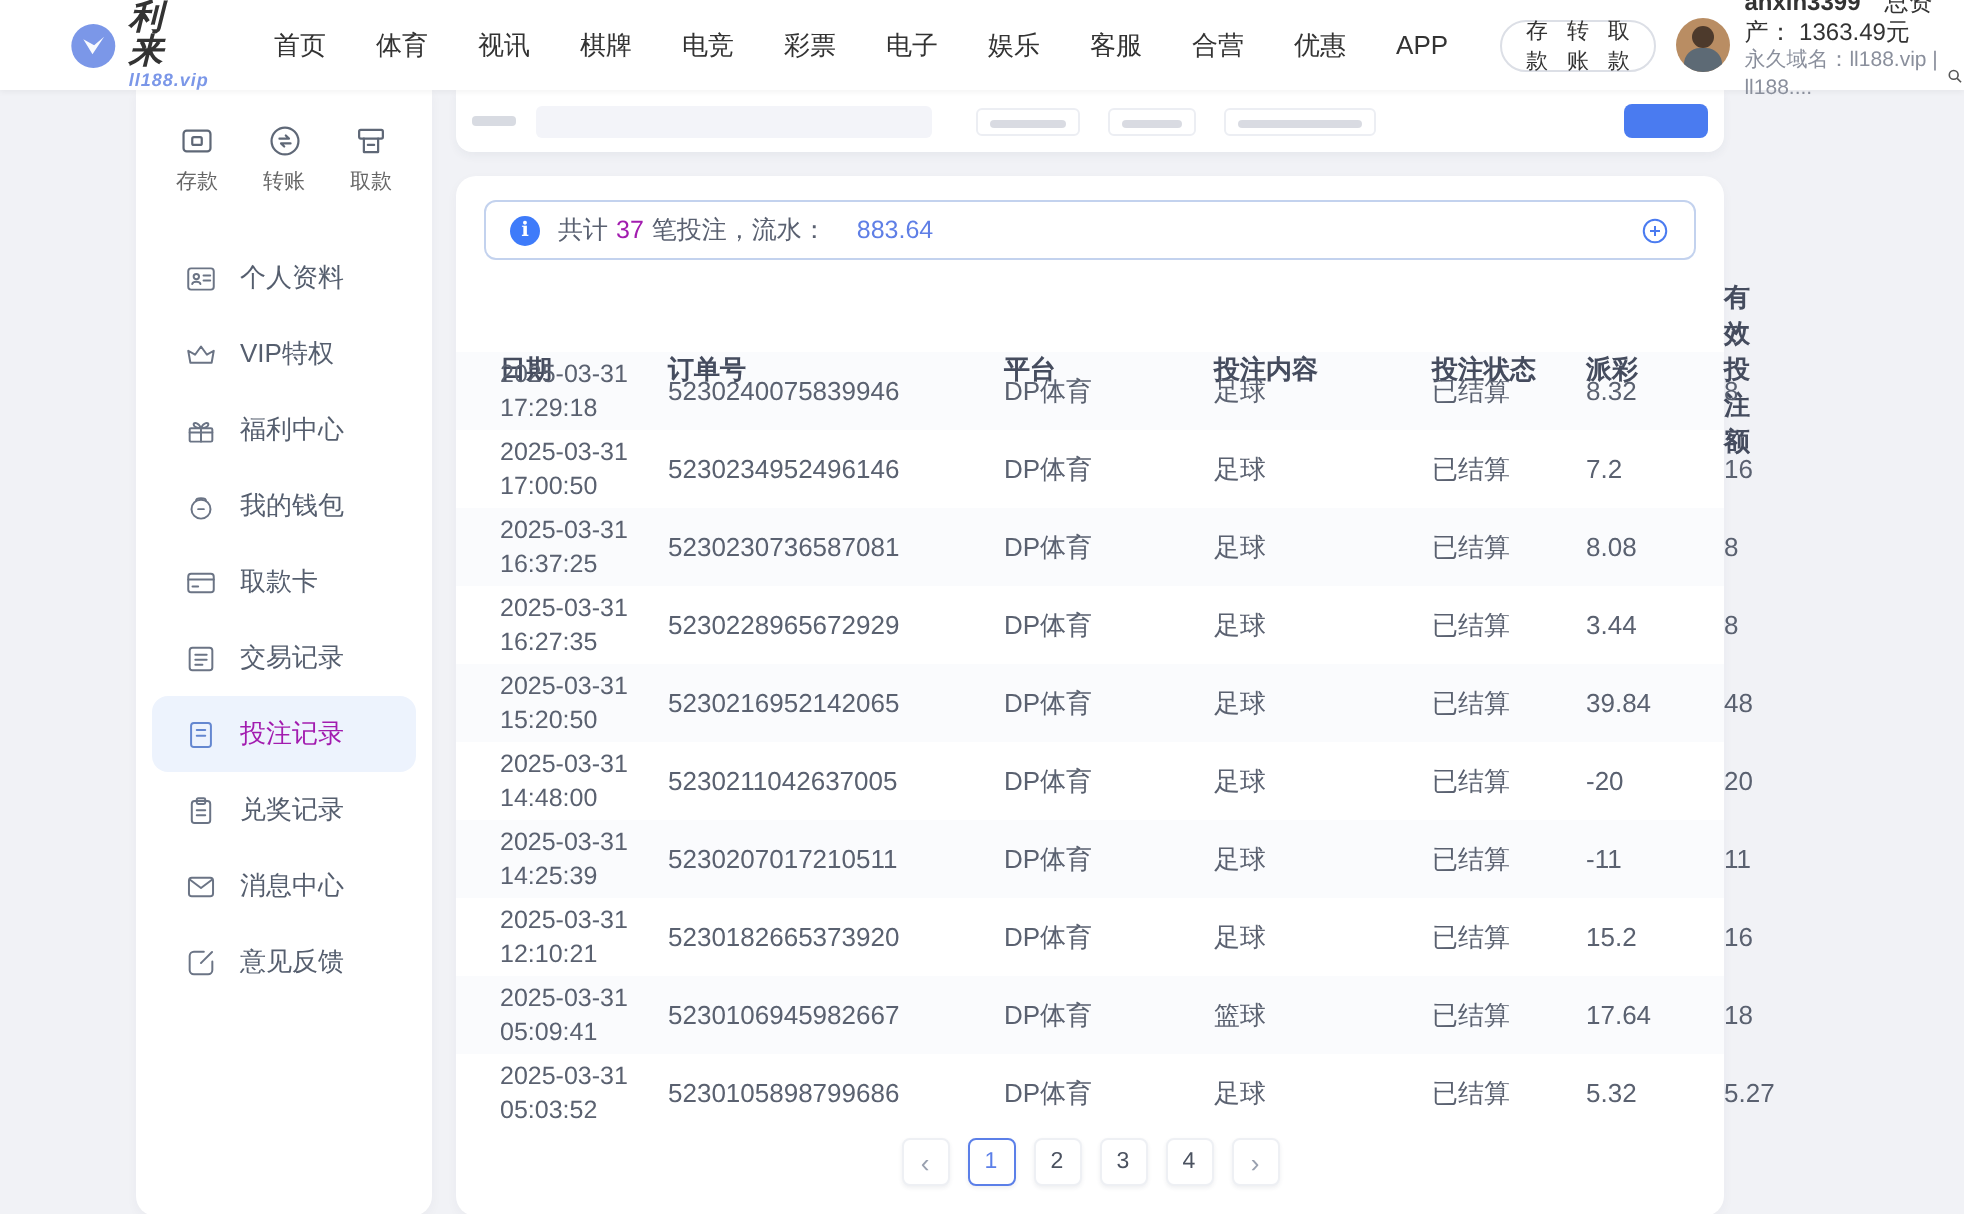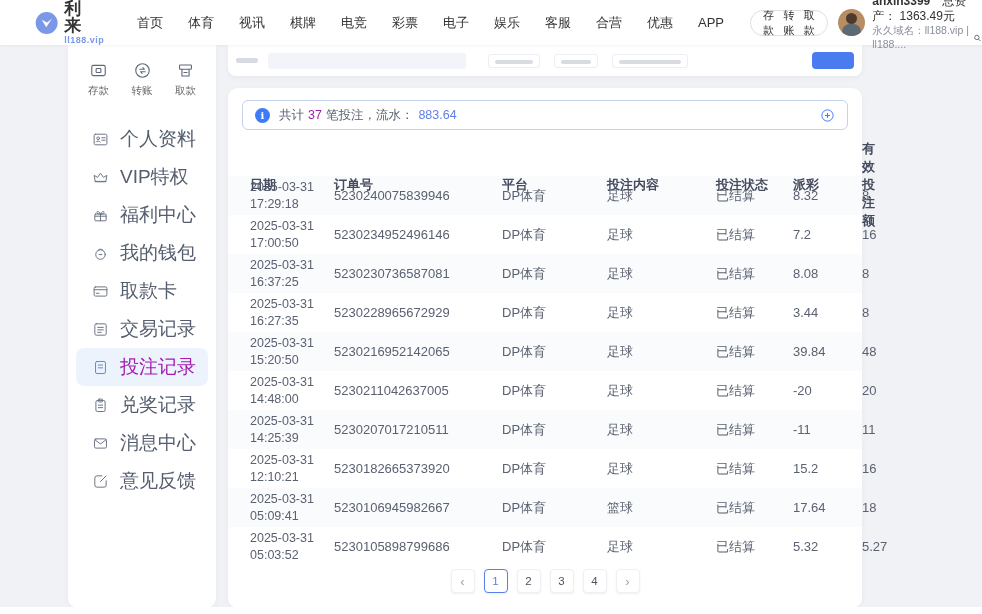--- a/index.html
+++ b/index.html
@@ -3,21 +3,21 @@
 <meta charset="utf-8">
 <style>
   * { margin:0; padding:0; box-sizing:border-box; }
   html,body { width:982px; height:614px; overflow:hidden; }
   body { font-family:"Liberation Sans","DejaVu Sans",sans-serif; background:#ffffff; color:#333; position:relative; }
 
   .page-bg { position:absolute; left:0; top:45px; width:982px; height:562px; background:#f1f2f6; }
 
   
   .topbar { position:absolute; left:0; top:0; width:982px; height:45px; background:#fff; box-shadow:0 1px 3px rgba(0,0,0,.05); display:flex; align-items:center; z-index:5; }
-  .logo { display:flex; align-items:center; margin-left:35px; }
+  .logo { display:flex; align-items:center; margin-left:35px;font-style:italic; }
   .logo-mark { width:28px; height:28px; }
   .logo-text { margin-left:6px; line-height:1; }
   .logo-name { font-size:17px; font-weight:bold; color:#333; letter-spacing:5px; }
   .logo-domain { font-size:9px; color:#7b97e8; font-weight:bold; margin-top:2px; letter-spacing:.5px; }
   .topnav { display:flex; align-items:center; gap:25px; margin-left:28px; }
   .topnav-item { font-size:13px; color:#333; cursor:pointer; white-space:nowrap; }
   .acct-pill { margin-left:26px; height:26px; border:1px solid #dcdfe6; border-radius:13px; display:flex; align-items:center; gap:9px; padding:0 12px; font-size:11px; color:#333; }
   .acct-pill span { cursor:pointer; }
   .avatar { width:27px; height:27px; border-radius:50%; margin-left:10px; background:#b98d63; overflow:hidden; position:relative; flex:none; }
   .avatar:before { content:""; position:absolute; left:8px; top:4px; width:11px; height:11px; border-radius:50%; background:#4d3a2c; }
@@ -28,42 +28,42 @@
   .acct-line2 { font-size:10.5px; color:#8a8f9c; display:flex; align-items:center; gap:3px; }
   .search-icon { width:12px; height:12px; color:#555; cursor:pointer; }
 
   
   .sidebar { position:absolute; left:68px; top:45px; width:148px; height:563px; background:#fff; border-radius:0 0 10px 10px; box-shadow:0 2px 6px rgba(40,50,80,.04); }
   .quick-row { display:flex; justify-content:space-between; padding:16px 20px 0 20px; }
   .quick-item { display:flex; flex-direction:column; align-items:center; gap:4px; cursor:pointer; color:#5f6877; }
   .quick-item svg { width:19px; height:19px; }
   .quick-item .ql { font-size:10.5px; color:#666; }
   .side-menu { margin-top:22px; }
-  .side-item { display:flex; align-items:center; height:38px; margin:0 8px; padding-left:16px; border-radius:8px; color:#555e6e; font-size:19px; cursor:pointer; }
+  .side-item { display:flex; align-items:center; height:38px; margin:0 8px; padding-left:16px; border-radius:8px; color:#555e6e; font-size:13px; cursor:pointer; }
   .side-item svg { width:17px; height:17px; margin-right:11px; color:#6b7485; flex:none; }
   .side-item.active { background:#edf3fd; color:#a21caf; }
   .side-item.active svg { color:#6487d0; }
 
   
   .filter-card { position:absolute; left:228px; top:45px; width:634px; height:31px; background:#fff; border-radius:0 0 8px 8px; box-shadow:0 2px 5px rgba(40,50,80,.05); display:flex; align-items:center; }
   .filter-label { width:22px; height:5px; margin-left:8px; background:#d8dbe2; border-radius:2px; }
   .filter-input { width:198px; height:16px; margin-left:10px; background:#f3f4f9; border:none; border-radius:3px; }
   .ghost-chip { height:14px; border-radius:3px; background:#fff; border:1px solid #eceef3; position:relative; }
   .ghost-chip i { position:absolute; left:6px; right:6px; top:5px; height:4px; background:#c9ccd6; border-radius:2px; opacity:.7; }
   .chip-a { width:52px; margin-left:22px; }
   .chip-b { width:44px; margin-left:14px; }
   .chip-c { width:76px; margin-left:14px; }
   .filter-btn { position:absolute; right:8px; top:7px; width:42px; height:17px; background:#4a7bf0; border:none; border-radius:4px; cursor:pointer; }
 
   
   .table-card { position:absolute; left:228px; top:88px; width:634px; height:520px; background:#fff; border-radius:10px; box-shadow:0 2px 6px rgba(40,50,80,.04); }
   .summary-bar { margin:12px 14px 0 14px; height:30px; border:1px solid #c3d2ee; border-radius:6px; display:flex; align-items:center; padding:0 12px; font-size:12.5px; color:#59607000; color:#596070; background:#fff; }
   .info-icon { width:15px; height:15px; border-radius:50%; background:#3e7bfa; color:#fff; font-size:10px; font-weight:bold; display:flex; align-items:center; justify-content:center; margin-right:9px; flex:none; font-family:"DejaVu Serif",serif; }
   .summary-count { color:#a21caf; margin:0 4px; }
-  .summary-turnover { color:#5f7fe6; margin-left:5px; }
+  .summary-turnover { color:#5f7fe6; margin-left:15px; }
   .plus-icon { margin-left:auto; width:15px; height:15px; color:#4a7bf0; cursor:pointer; }
 
   .grid-row { display:grid; grid-template-columns:72px 156px 93px 97px 65px 57px 1fr; padding:0 20px 0 22px; align-items:center;gap:12px; }
   .thead { height:36px; margin-top:10px; font-size:13px; color:#454c5e; font-weight:bold; }
   .trow { height:39px; font-size:13px; color:#5a6170; }
   .trow:nth-child(odd) { background:#fafbfd; }
   .cell-date { font-size:12.5px; line-height:1.35; color:#5a6170; }
 
   .pagination { position:absolute; left:0; right:0; bottom:15px; display:flex; justify-content:center; gap:9px; }
   .page-btn { min-width:24px; height:24px; border-radius:4px; background:#fff; border:1px solid #eef0f4; box-shadow:0 1px 2px rgba(40,50,80,.08); display:flex; align-items:center; justify-content:center; font-size:11.5px; color:#4b5260; cursor:pointer; }

